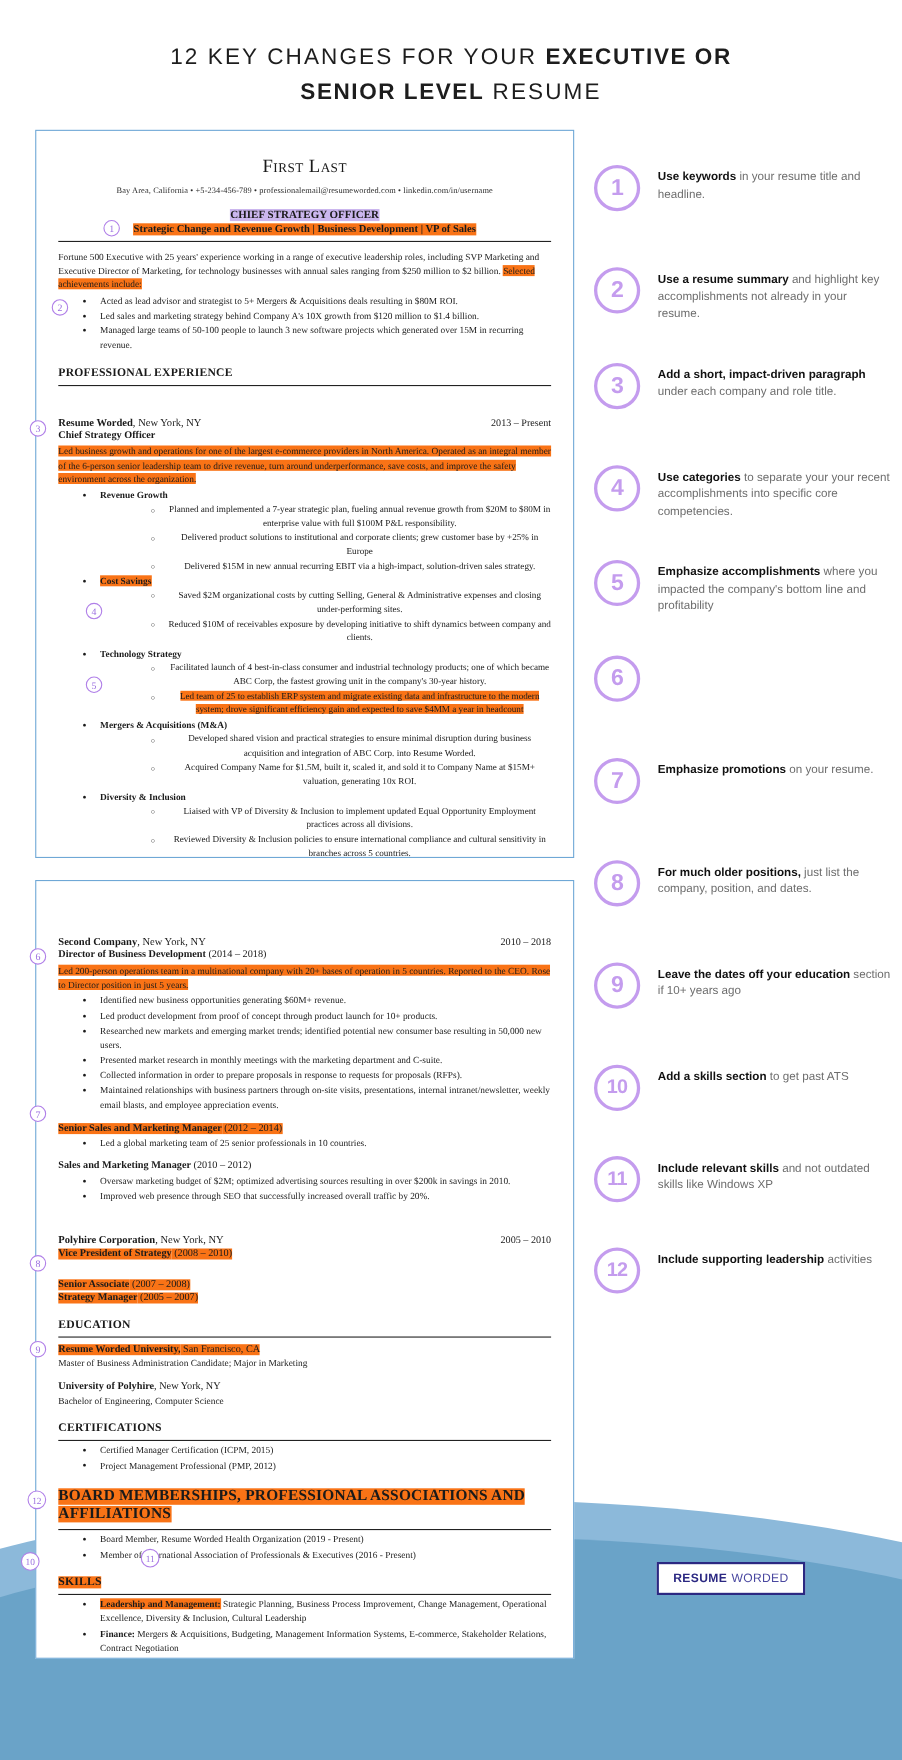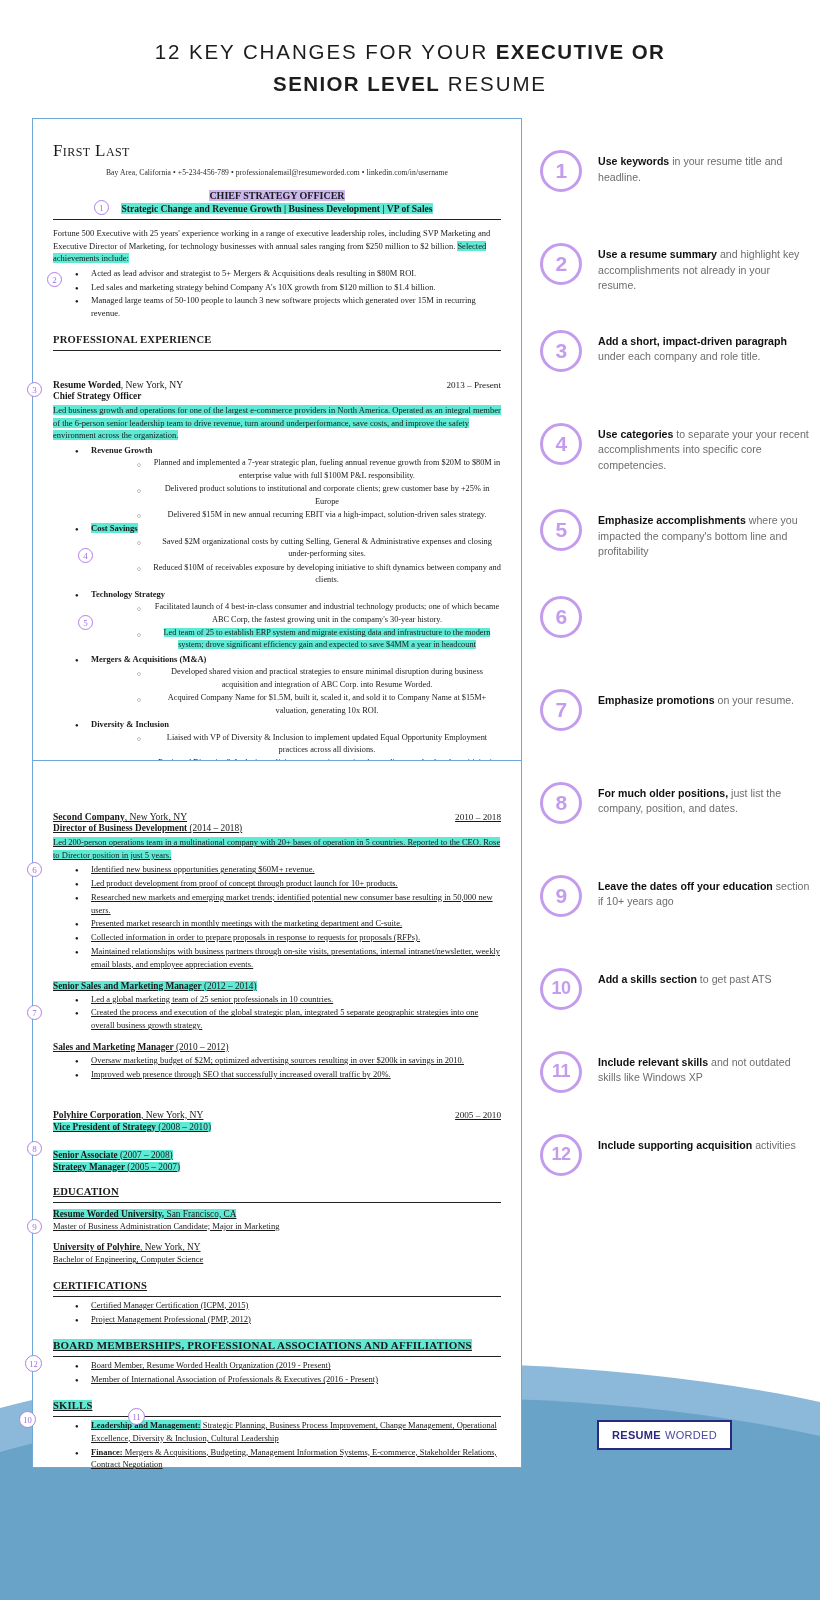--- a/index.html
+++ b/index.html
@@ -23,38 +23,38 @@
     color: #1d1d1d; font-weight: 400;
   }
   .headline b { font-weight: 700; letter-spacing: 1.4px; }
 
   
   .resume-card {
     position: absolute; left: 32px; background: #fff;
     border: 1.5px solid #6fa8d6; z-index: 2;
   }
   #resume-card-1 { top: 118px; width: 490px; height: 662px; }
-  #resume-card-2 { top: 760px; width: 490px; height: 708px; text-decoration: underline; }
+  #resume-card-2 { top: 800px; width: 490px; height: 708px; }
 
   .rc-inner { padding: 0 20px; position: relative; height: 100%; }
 
   
   .r { font-family: "Liberation Serif", serif; color: #1a1a1a; }
   .name {
-    text-align: left; font-size: 17px; font-variant: small-caps;
+    text-align: center; font-size: 17px; font-variant: small-caps;
     letter-spacing: .4px; margin-top: 22px; font-weight: 400;
   }
   .contact { text-align: center; font-size: 7.6px; margin-top: 7px; color: #2a2a2a; letter-spacing: .1px; }
   .headline-role {
     text-align: center; font-size: 10px; font-weight: 700; margin-top: 13px;
   }
   .headline-sub {
     text-align: center; font-size: 9.6px; font-weight: 700; margin-top: 2px;
   }
-  .hl { background: #5eead4; }
+  .hl { background: #f97316; }
   .hl-strong { background: #cbb6ee; }
   .rule { border: 0; border-top: 1.1px solid #222; margin: 5px 0 0; }
 
   .para { font-size: 8.5px; line-height: 12.6px; margin-top: 7px; text-align: left; }
 
   ul.lvl1 { list-style: none; margin: 2px 0 0 0; padding: 0; }
   ul.lvl1 > li {
     font-size: 8.5px; line-height: 12.6px; position: relative; padding-left: 38px; margin-top: 1px;
   }
   ul.lvl1 > li::before { content: "\25CF"; position: absolute; left: 22px; font-size: 6px; top: 1px; }
@@ -64,21 +64,21 @@
   }
   ul.lvl2 > li::before { content: "\25CB"; position: absolute; left: 46px; font-size: 6.5px; top: 1.5px; }
 
   ul.plain { list-style: none; margin: 2px 0 0 0; padding: 0; }
   ul.plain > li {
     font-size: 8.5px; line-height: 12.8px; position: relative; padding-left: 38px; margin-top: 1px;
   }
   ul.plain > li::before { content: "\25CF"; position: absolute; left: 22px; font-size: 6px; top: 1px; }
 
   .sec-head { font-size: 10.6px; font-weight: 700; letter-spacing: .2px; margin-top: 14px; }
-  .sec-head.small { font-size: 11px; }
+  .sec-head.small { font-size: 14px; }
   .job-row { display: flex; justify-content: space-between; align-items: baseline; margin-top: 28px; }
   .job-company { font-size: 9.6px; }
   .job-company b { font-weight: 700; }
   .job-dates { font-size: 9.2px; }
   .job-title { font-size: 9.3px; font-weight: 700; margin-top: 1px; }
   .cat { font-weight: 700; }
   .gap { height: 9px; }
 
   
   .marker {
@@ -212,21 +212,20 @@
         <li>Researched new markets and emerging market trends; identified potential new consumer base resulting in 50,000 new users.</li>
         <li>Presented market research in monthly meetings with the marketing department and C-suite.</li>
         <li>Collected information in order to prepare proposals in response to requests for proposals (RFPs).</li>
         <li>Maintained relationships with business partners through on-site visits, presentations, internal intranet/newsletter, weekly email blasts, and employee appreciation events.</li>
       </ul>
 
       <div class="gap"></div>
       <div class="job-title"><span class="hl">Senior Sales and Marketing Manager</span><span class="hl" style="font-weight:400"> (2012 – 2014)</span></div>
       <ul class="plain">
         <li>Led a global marketing team of 25 senior professionals in 10 countries.</li>
-        <li>Created the process and execution of the global strategic plan, integrated 5 separate geographic strategies into one overall business growth strategy.</li>
       </ul>
 
       <div class="gap"></div>
       <div class="job-title"><span>Sales and Marketing Manager</span><span style="font-weight:400"> (2010 – 2012)</span></div>
       <ul class="plain">
         <li>Oversaw marketing budget of $2M; optimized advertising sources resulting in over $200k in savings in 2010.</li>
         <li>Improved web presence through SEO that successfully increased overall traffic by 20%.</li>
       </ul>
 
       <div class="job-row">
@@ -315,21 +314,21 @@
     <div class="tip" style="margin-bottom:41px;">
       <div class="tip-circle" style="font-size:18px;">10</div>
       <div class="tip-text"><b>Add a skills section</b><span> to get past ATS</span></div>
     </div>
     <div class="tip" style="margin-bottom:41px;">
       <div class="tip-circle" style="font-size:18px;">11</div>
       <div class="tip-text"><b>Include relevant skills</b><span> and not outdated skills like Windows XP</span></div>
     </div>
     <div class="tip">
       <div class="tip-circle" style="font-size:18px;">12</div>
-      <div class="tip-text"><b>Include supporting acquisition</b><span> activities</span></div>
+      <div class="tip-text"><b>Include supporting leadership</b><span> activities</span></div>
     </div>
   </div>
 
   <div class="logo">
     <b>RESUME</b>
       <span class="w">WORDED</span>
   </div>
 
 </div>
 

